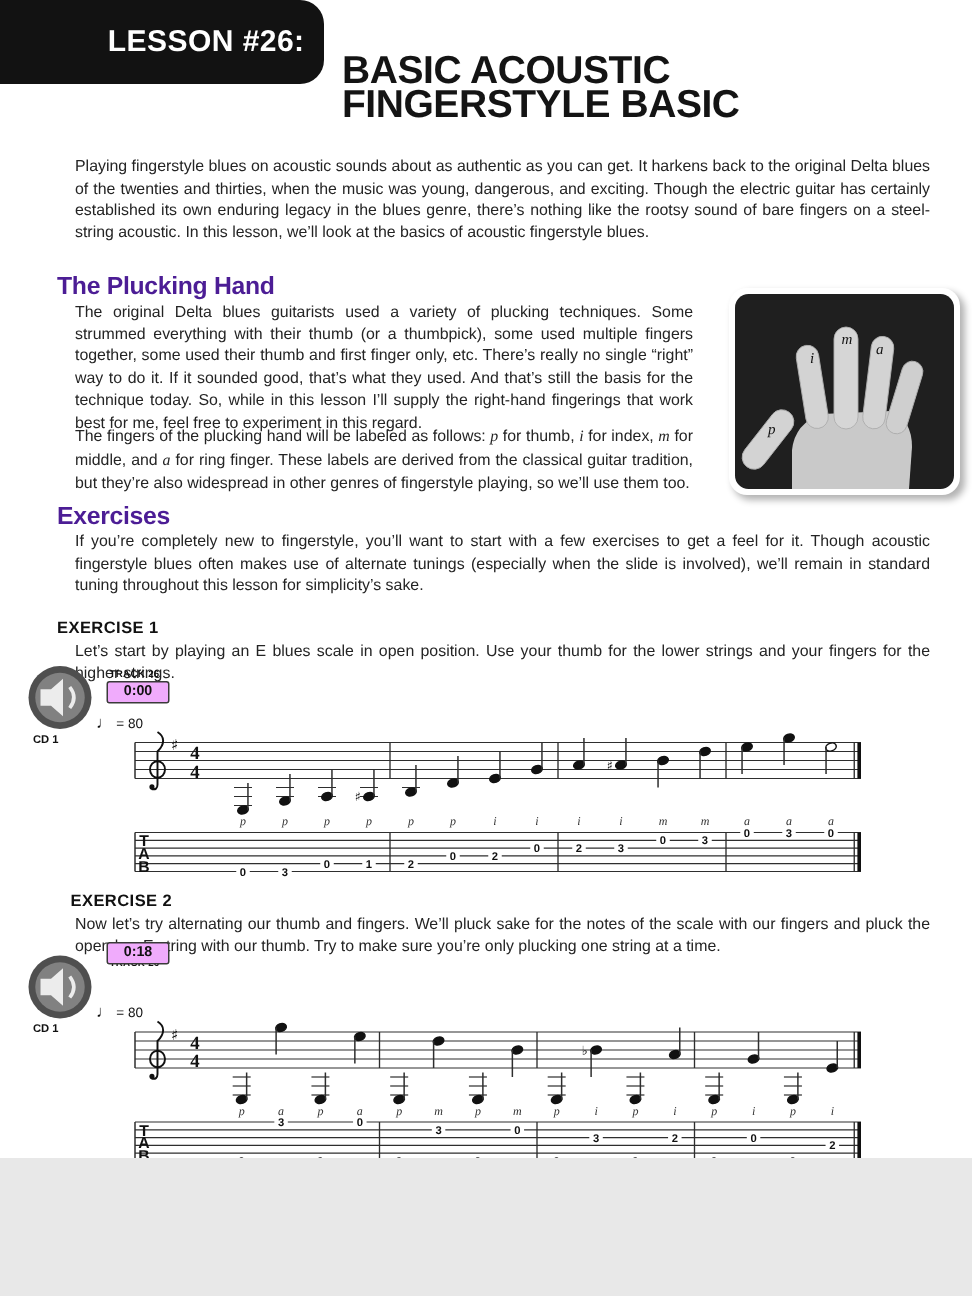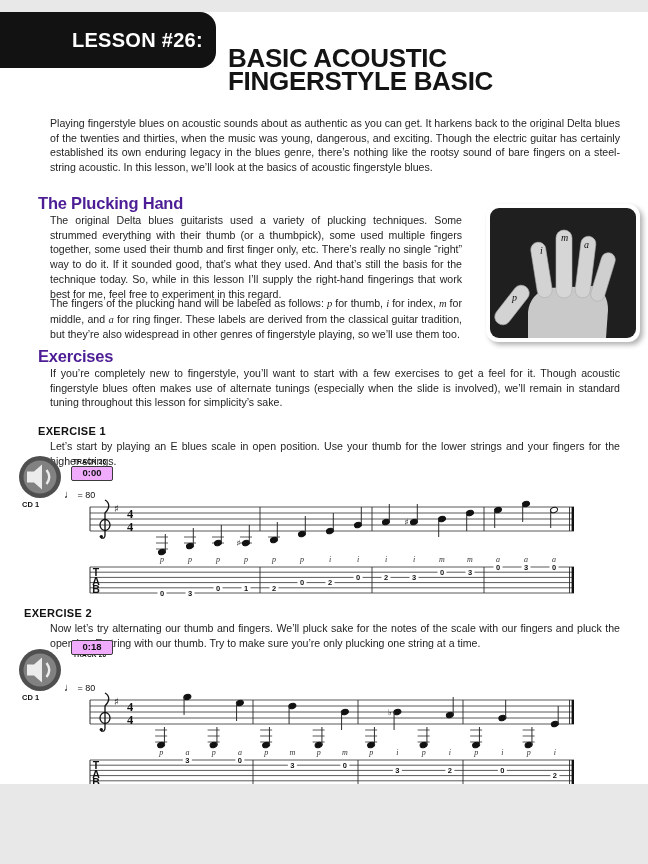--- a/index.html
+++ b/index.html
@@ -1,20 +1,20 @@
 <!DOCTYPE html>
 <html><head>
 <meta charset="utf-8">
 <style>
   * { margin:0; padding:0; box-sizing:border-box; }
   body { background:#e8e8e8; }
   .page {
     width:648px; height:772px; position:relative; background:#ffffff;
     font-family:"Liberation Sans", sans-serif; color:#1d1d1d; overflow:hidden;
-    margin:12px auto;
+    margin:0 auto;
   }
   .abs { position:absolute; }
 
   
   .lesson-banner {
     left:0; top:36; width:216px; height:56px; background:#121212;
     border-radius:0 16px 16px 0; display:flex; align-items:center; justify-content:flex-end;
     padding-right:13px;
   }
   .lesson-banner span { color:#fff; font-weight:bold; font-size:20px; letter-spacing:.3px; }
@@ -223,21 +223,21 @@
       <line x1="322" y1="8" x2="322" y2="32" stroke="#2e2e2e" stroke-width="0.9"></line>
       <line x1="322" y1="68" x2="322" y2="94" stroke="#2e2e2e" stroke-width="0.9"></line>
       <line x1="434" y1="8" x2="434" y2="32" stroke="#2e2e2e" stroke-width="0.9"></line>
       <line x1="434" y1="68" x2="434" y2="94" stroke="#2e2e2e" stroke-width="0.9"></line>
       <line x1="519.5" y1="8" x2="519.5" y2="32" stroke="#2e2e2e" stroke-width="0.9"></line>
       <line x1="519.5" y1="68" x2="519.5" y2="94" stroke="#2e2e2e" stroke-width="0.9"></line>
       <rect x="521.6" y="8" width="2.4" height="24" fill="#111"></rect>
       <rect x="521.6" y="68" width="2.4" height="26" fill="#111"></rect>
     </svg>
 
-  <div class="abs h3" style="left:24px; top:595px;">EXERCISE 2</div>
+  <div class="abs h3" style="left:47px; top:595px;">EXERCISE 2</div>
   <div class="abs para" style="left:50px; top:609px; width:570px;">Now let’s try alternating our thumb and fingers. We’ll pluck sake for the notes of the scale with our fingers and pluck the open low E string with our thumb. Try to make sure you’re only plucking one string at a time.</div>
 
   <svg class="abs speaker" style="top:636px;" viewBox="0 0 44 44">
     <circle cx="22" cy="22" r="21" fill="#4f4f4f"></circle>
     <circle cx="22" cy="22" r="16.5" fill="#818181"></circle>
     <polygon points="9,16.5 16,16.5 24,9.5 24,34.5 16,27.5 9,27.5" fill="#ececec"></polygon>
     <path d="M28.5 15 q5.5 7 0 14" stroke="#ececec" stroke-width="2.4" fill="none"></path>
   </svg>
   <div class="abs track-label" style="left:73px; top:639px;">TRACK 26</div>
   <div class="abs track-time" style="left:71px; top:628px;">0:18</div>

